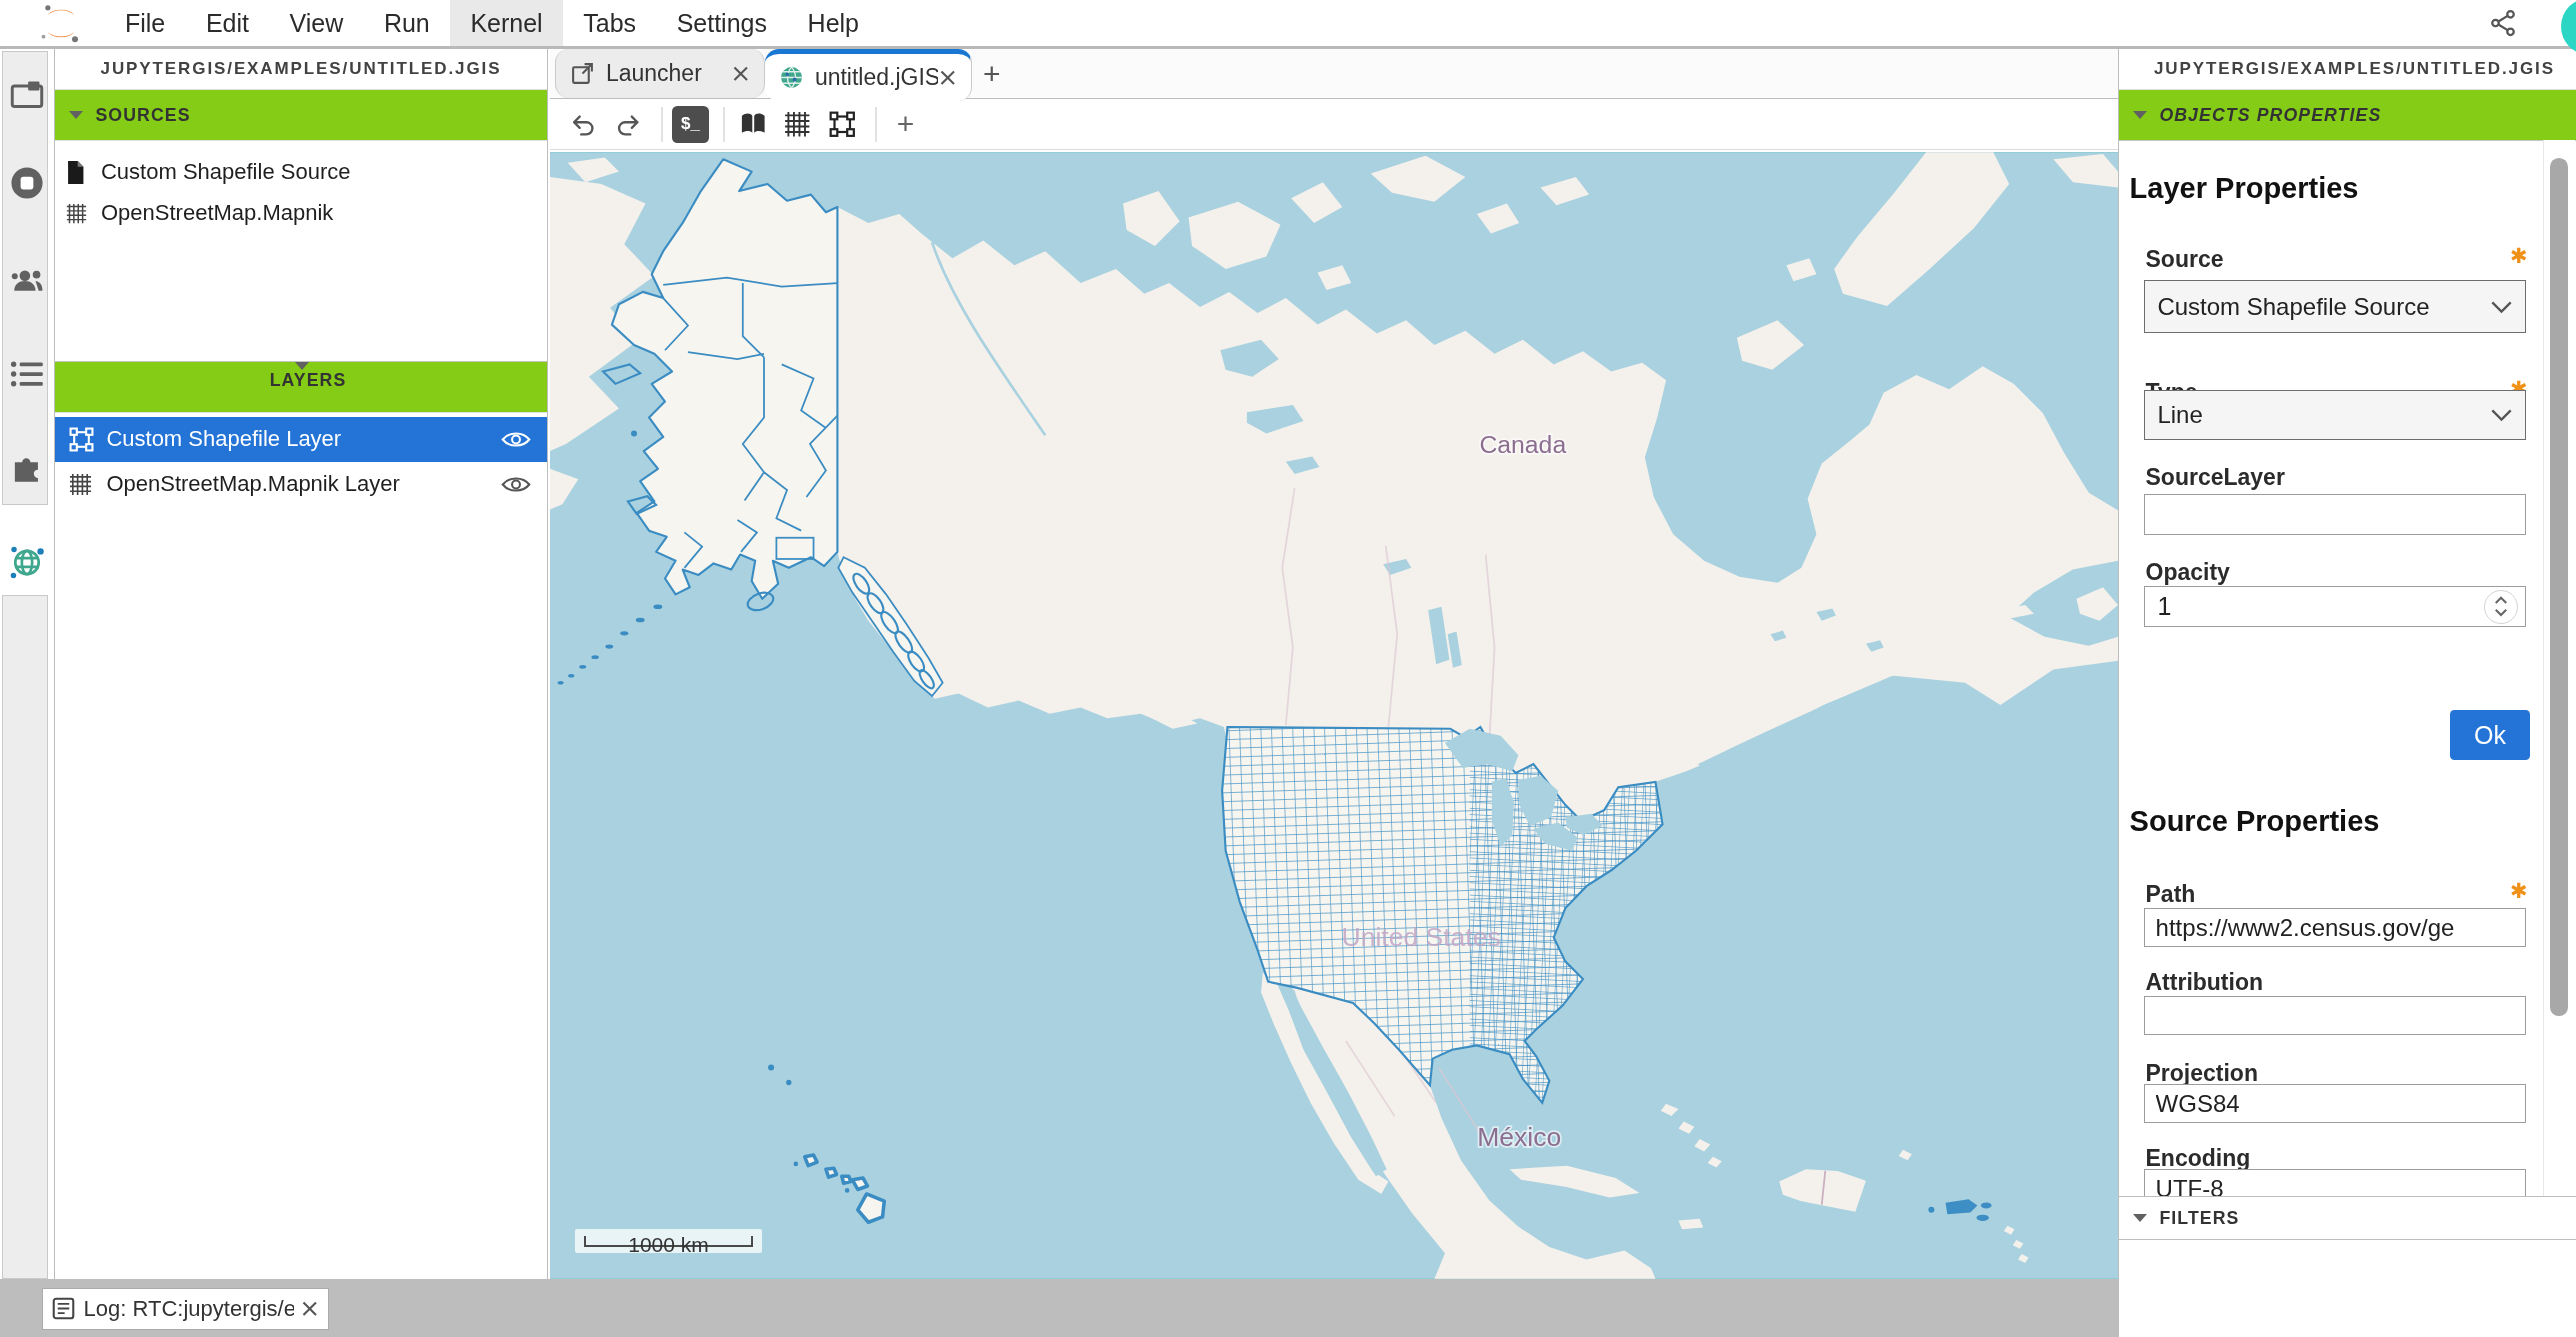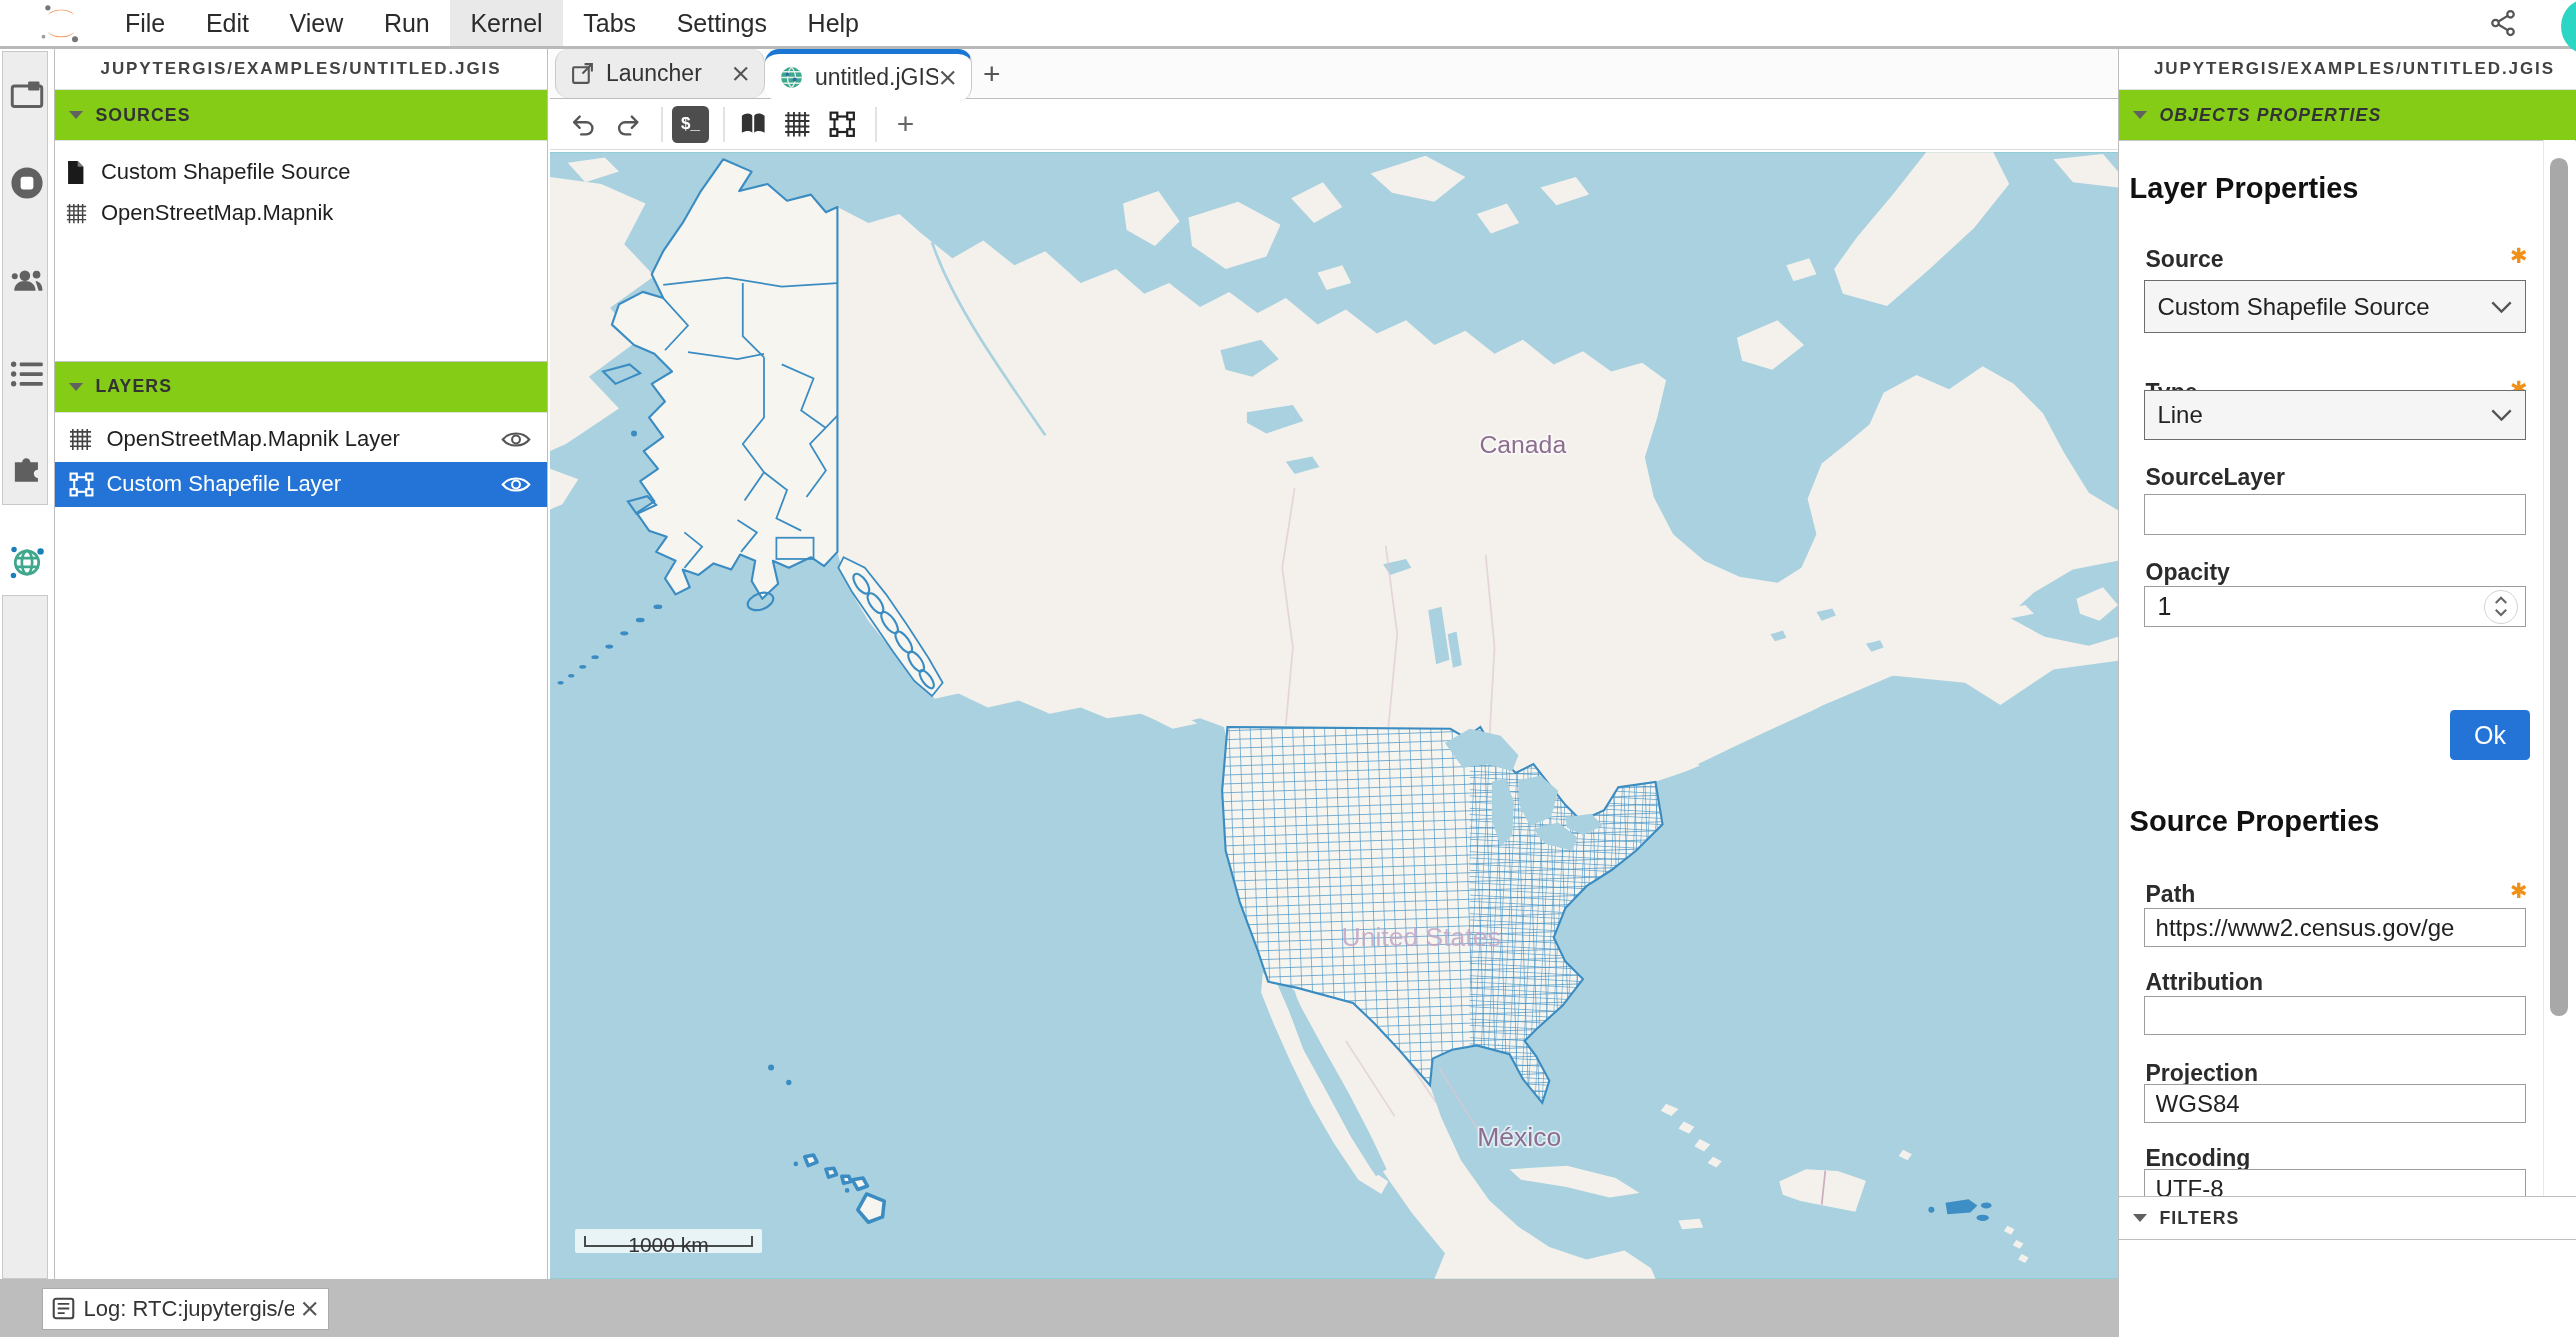--- a/index.html
+++ b/index.html
@@ -24,21 +24,21 @@
   
   .lpanel{position:absolute;left:55px;top:49px;width:493px;height:1232px;background:#fff;border-right:1.8px solid #bdbdbd;box-sizing:border-box;z-index:4;}
   .panel-header{height:40px;display:flex;align-items:center;justify-content:center;font-size:17px;font-weight:700;
     letter-spacing:1.9px;color:#424242;border-bottom:1.8px solid #e0e0e0;white-space:nowrap;overflow:hidden;}
   .rp .panel-header{justify-content:flex-start;padding-left:35px;}
   .section-bar{height:50px;display:flex;align-items:center;font-size:17.7px;font-weight:700;letter-spacing:1.1px;
     color:#333;padding-left:14px;border-bottom:1.8px solid #e0e0e0;background:#84cc16;}
   .caret{width:0;height:0;border-left:7px solid transparent;border-right:7px solid transparent;border-top:8.8px solid #616161;margin-right:12.4px;flex:0 0 auto;}
   .list-item{height:41px;display:flex;align-items:center;font-size:22px;color:#1f1f1f;padding-left:10.6px;}
   .list-item .li-ic{width:23px;height:25px;margin-right:12.4px;flex:0 0 auto;display:flex;align-items:center;}
-  .layers-bar{border-top:1.8px solid #c4c4c4;margin-top:127px;}
+  .layers-bar{border-top:1.8px solid #c4c4c4;margin-top:127px;flex-direction:column;}
   .layer-row{height:45px;display:flex;align-items:center;font-size:22px;color:#1f1f1f;padding-left:14px;padding-right:16px;}
   .layer-row.selected{background:#2374d6;color:#fff;}
   .layer-row .li-ic{width:25px;height:25px;margin-right:12.4px;display:flex;align-items:center;}
   .layer-row .eye{margin-left:auto;width:30px;height:21px;}
   
   .main-tabbar{position:absolute;left:550px;top:49px;width:1568px;height:50px;background:#fbfbfb;border-bottom:1.8px solid #bdbdbd;box-sizing:border-box;display:flex;z-index:6;}
   .tab{display:flex;align-items:center;height:49px;box-sizing:border-box;padding:0 14px;font-size:23px;color:#333;border-radius:14px;}
   .tab.inactive{background:#ececec;border-right:1.8px solid #c9c9c9;border-left:1.8px solid #c9c9c9;width:210px;}
   .tab.active{background:#fff;width:207px;border-right:1.8px solid #c9c9c9;border-top:5.3px solid #1976d2;height:52px;position:relative;z-index:7;}
   .tabicon{width:25px;height:25px;margin-right:10.6px;flex:0 0 auto;}
@@ -187,46 +187,46 @@
             <path d="M4 1v22M9 1v22M14 1v22M19 1v22M1 4h22M1 9h22M1 14h22M1 19h22" stroke="#444" stroke-width="1.7"></path>
           </svg>
       </span>
       <span>OpenStreetMap.Mapnik</span>
     </div>
     <div class="section-bar layers-bar">
       <span class="caret"></span>
       <span>LAYERS</span>
     </div>
     <div style="height:4.4px"></div>
-    <div class="layer-row">
-      <span class="li-ic">
-        <svg viewBox="0 0 24 24" width="23" height="23">
-            <path d="M4 1v22M9 1v22M14 1v22M19 1v22M1 4h22M1 9h22M1 14h22M1 19h22" stroke="#444" stroke-width="1.7"></path>
-          </svg>
-      </span>
-      <span>OpenStreetMap.Mapnik Layer</span>
-      <svg class="eye" viewBox="0 0 26 17">
-        <path d="M1.5 8.5 C7 1.5 19 1.5 24.5 8.5 C19 15.5 7 15.5 1.5 8.5 Z" fill="none" stroke="#555" stroke-width="1.8"></path>
-        <circle cx="13" cy="8.5" r="3.4" fill="none" stroke="#555" stroke-width="1.8"></circle>
-      </svg>
-    </div>
     <div class="layer-row selected">
       <span class="li-ic">
         <svg viewBox="0 0 24 24" width="25" height="25" fill="none" stroke="#fff" stroke-width="2">
           <rect x="5" y="5" width="14" height="14"></rect>
           <rect x="1.5" y="1.5" width="6" height="6" fill="#2374d6"></rect>
             <rect x="16.5" y="1.5" width="6" height="6" fill="#2374d6"></rect>
           <rect x="1.5" y="16.5" width="6" height="6" fill="#2374d6"></rect>
             <rect x="16.5" y="16.5" width="6" height="6" fill="#2374d6"></rect>
         </svg>
       </span>
       <span>Custom Shapefile Layer</span>
       <svg class="eye" viewBox="0 0 26 17">
         <path d="M1.5 8.5 C7 1.5 19 1.5 24.5 8.5 C19 15.5 7 15.5 1.5 8.5 Z" fill="none" stroke="#fff" stroke-width="1.8"></path>
         <circle cx="13" cy="8.5" r="3.4" fill="none" stroke="#fff" stroke-width="1.8"></circle>
+      </svg>
+    </div>
+    <div class="layer-row">
+      <span class="li-ic">
+        <svg viewBox="0 0 24 24" width="23" height="23">
+            <path d="M4 1v22M9 1v22M14 1v22M19 1v22M1 4h22M1 9h22M1 14h22M1 19h22" stroke="#444" stroke-width="1.7"></path>
+          </svg>
+      </span>
+      <span>OpenStreetMap.Mapnik Layer</span>
+      <svg class="eye" viewBox="0 0 26 17">
+        <path d="M1.5 8.5 C7 1.5 19 1.5 24.5 8.5 C19 15.5 7 15.5 1.5 8.5 Z" fill="none" stroke="#555" stroke-width="1.8"></path>
+        <circle cx="13" cy="8.5" r="3.4" fill="none" stroke="#555" stroke-width="1.8"></circle>
       </svg>
     </div>
   </div>
 
   <div class="main-tabbar">
     <div style="width:5.3px"></div>
     <div class="tab inactive">
       <svg class="tabicon" viewBox="0 0 24 24" fill="none" stroke="#555" stroke-width="2">
         <rect x="3" y="6" width="15" height="15" rx="1"></rect>
         <path d="M14 3h7v7M21 3l-9 9"></path>

